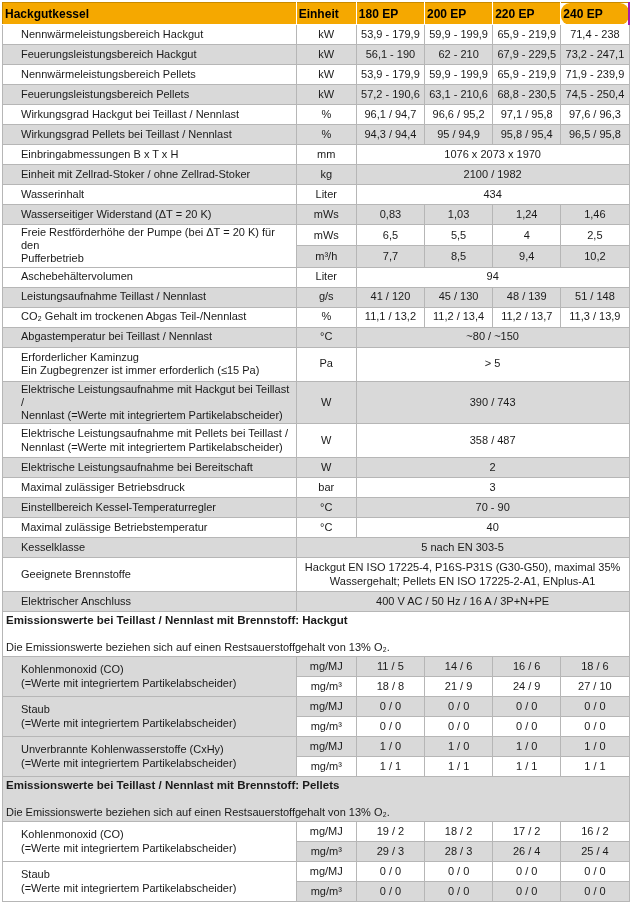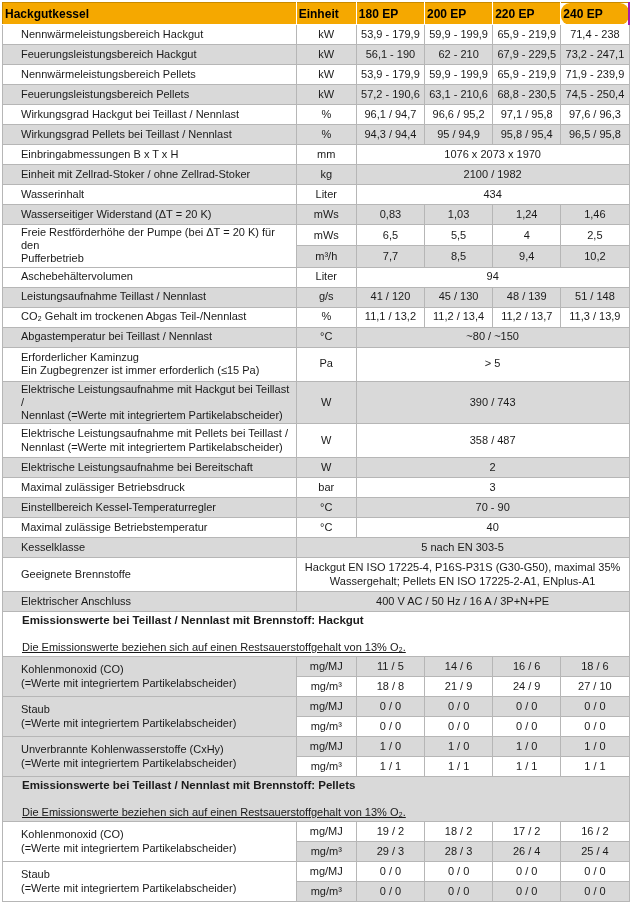--- a/index.html
+++ b/index.html
@@ -47,24 +47,24 @@
   }
   td.label { text-align:left; padding-left:18px; }
   td.shade { background:#D9D9D9; }
 
   tr.row-1l td { height:17px; }
   tr.row-2l td { height:31px; }
 
   tr.section-row td {
     height:35px;
     text-align:left;
-    padding:2px 19px;
+    padding:2px 3px;
   }
   .sec-title { font-weight:bold; font-size:11.5px; }
-  .sec-sub   { font-size:11px; margin-top:13px;text-decoration:underline; }
+  .sec-sub   { font-size:11px; margin-top:13px; }
 </style>
 </head>
 <body>
 
 <div class="page">
   <table class="spec">
     <colgroup>
       <col class="c-label">
         <col class="c-unit">
       <col class="c-m">

